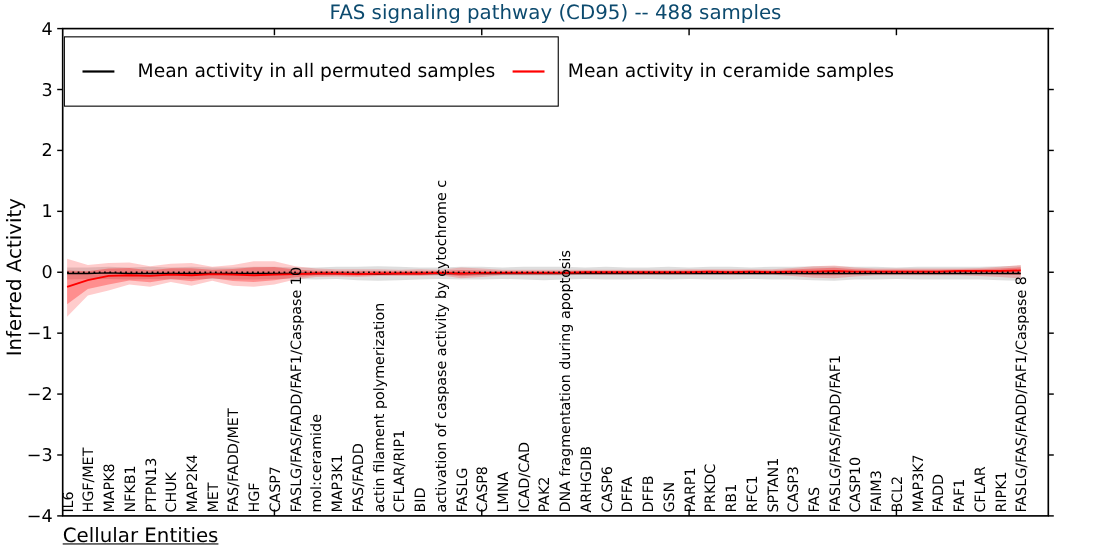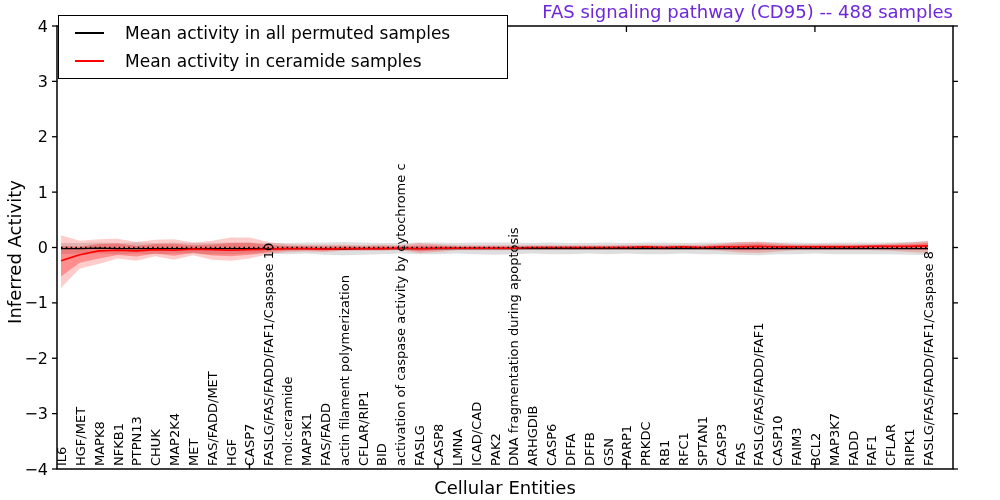--- a/index.html
+++ b/index.html
@@ -2,35 +2,35 @@
 <html><head>
 <meta charset="utf-8">
 <style>
   html,body{margin:0;padding:0;background:#fff;}
   .figure{
     position:relative;width:1000px;height:500px;background:#ffffff;
     font-family:"DejaVu Sans","Liberation Sans",sans-serif;overflow:hidden;
   }
   .figure svg{position:absolute;left:0;top:0;}
   .title{
-    position:absolute;left:57px;top:1px;width:896px;text-align:right;
-    font-size:18px;color:#6d28d9;
+    position:absolute;left:57px;top:1px;width:896px;text-align:center;
+    font-size:18px;color:#0c4a6e;
   }
   .xlabel{
-    position:absolute;left:57px;top:477px;width:896px;text-align:center;
-    font-size:18px;color:#000;
+    position:absolute;left:57px;top:477px;width:896px;text-align:left;
+    font-size:18px;color:#000;text-decoration:underline;
   }
   .ylabel{
     position:absolute;left:14px;top:252px;transform:translate(-50%,-50%) rotate(-90deg);
     white-space:nowrap;font-size:18px;color:#000;
   }
   .legend{
-    position:absolute;left:58px;top:15px;width:450px;height:64px;
+    position:absolute;left:58px;top:33px;width:450px;height:64px;
     border:1.5px solid #000;background:#fff;box-sizing:border-box;
-    display:flex;flex-direction:column;justify-content:space-evenly;
+    display:flex;flex-direction:row;justify-content:space-evenly;
   }
   .legend-row{display:flex;align-items:center;padding-left:16px;}
   .legend-swatch{width:29px;height:0;border-top:2px solid #000;margin-right:21px;flex:0 0 auto;}
   .legend-label{font-size:17px;color:#000;white-space:nowrap;}
 </style>
 </head>
 <body>
 
 <div class="figure">
   <svg id="plot" width="1000" height="500">

